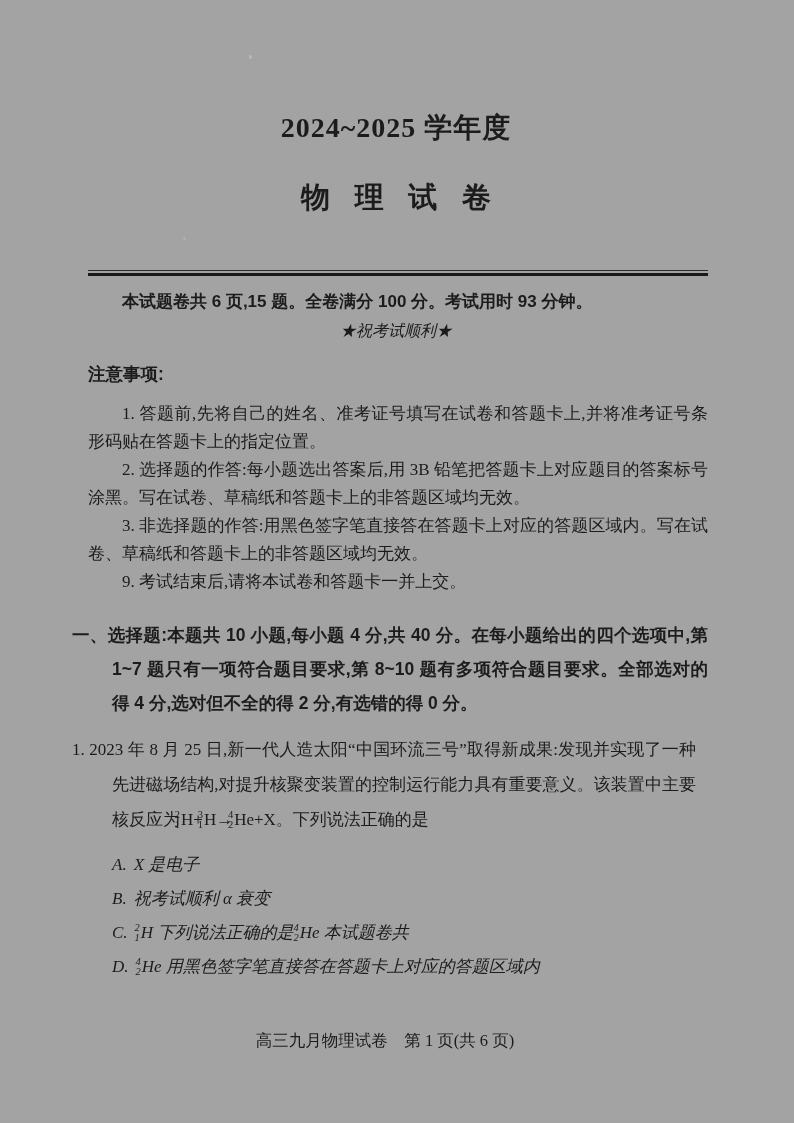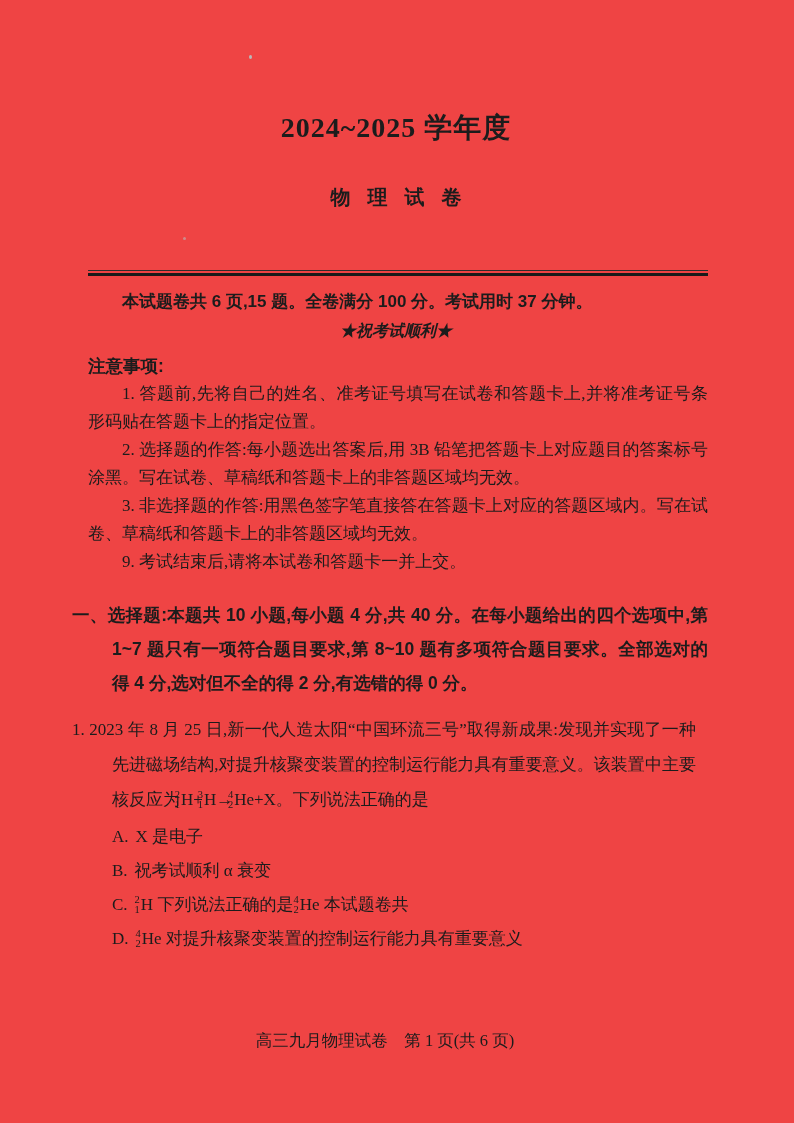--- a/index.html
+++ b/index.html
@@ -1,19 +1,19 @@
 <!DOCTYPE html>
 <html><head>
 <meta charset="utf-8">
 <style>
   html,body{margin:0;padding:0;background:#ffffff;}
   .page{
     position:relative;
     width:794px;height:1123px;
-    background:#ef4444;
+    background:#a3a3a3;
     color:#1c1c1c;
     box-sizing:border-box;
     padding:0 74px 0 72px;
     overflow:hidden;
     font-family:"Liberation Serif","DejaVu Serif",serif;
     font-size:17px;
   }
   .speck{position:absolute;background:#b9b9b9;border-radius:50%;}
   .speck.s1{left:249px;top:55px;width:3px;height:4px;}
   .speck.s2{left:183px;top:237px;width:3px;height:3px;opacity:.6;}
@@ -23,42 +23,42 @@
     margin:0;font-family:"Liberation Serif","DejaVu Serif",serif;
     font-size:28px;line-height:36px;font-weight:bold;letter-spacing:1px;
   }
   .title-main{
     margin:14px 0 0;font-family:"Liberation Serif","DejaVu Serif",serif;
     font-size:33px;line-height:44px;font-weight:bold;letter-spacing:1px;
   }
   .title-subject{
     margin:32px -0.85em 0 0;
     font-family:"Liberation Sans","DejaVu Sans",sans-serif;
-    font-size:20px;line-height:38px;font-weight:bold;
+    font-size:29px;line-height:38px;font-weight:bold;
     letter-spacing:0.85em;
   }
   .rule{
     margin:54px 12px 0 16px;
     height:2px;
     border-top:1.5px solid #2e2e2e;
     border-bottom:3px solid #1a1a1a;
   }
   .exam-info{
     margin:12px 12px 0 16px;
     font-family:"Liberation Sans","DejaVu Sans",sans-serif;
     font-weight:bold;font-size:17px;line-height:28px;
     text-indent:2em;
   }
   .blessing{
-    margin:2px 0 8px;text-align:center;
-    font-weight:bold;font-style:italic;
+    margin:2px 0 16px;text-align:center;
+    font-weight:normal;font-style:italic;
     font-size:16px;line-height:26px;
   }
   .notices-heading{
-    margin:6px 0 0 16px;
+    margin:6px 0 12px 16px;
     font-family:"Liberation Sans","DejaVu Sans",sans-serif;
     font-weight:bold;font-size:17.5px;line-height:28px;
   }
   .notice{
     margin:0 12px 0 16px;
     font-size:17px;line-height:28px;
     text-indent:2em;text-align:justify;
   }
   .section-heading{
     margin:22px 12px 12px 0;
@@ -66,21 +66,21 @@
     font-weight:bold;font-size:17.5px;line-height:34px;
     padding-left:40px;text-indent:-40px;
     text-align:justify;
   }
   .stem{
     margin:0 24px 0 0;
     font-size:17px;line-height:35px;
     padding-left:40px;text-indent:-40px;
     text-align:justify;
   }
-  .options{margin:3px 0 0 40px;}
+  .options{margin:11px 0 0 40px;font-style:italic;}
   .option{margin:0;font-size:17px;line-height:34px;}
   .opt-label{margin-right:7px;}
   .nuclide{white-space:nowrap;}
   .prescripts{
     display:inline-block;vertical-align:-0.28em;
     text-align:right;font-size:10.5px;line-height:1;
     margin-right:1px;letter-spacing:0;
   }
   .psup,.psub{display:block;height:10px;}
   .footer{
@@ -96,36 +96,36 @@
   <div class="speck s1"></div>
   <div class="speck s2"></div>
 
   <div class="titles">
     <h1 class="title-year">2024~2025 学年度</h1>
     <h3 class="title-subject">物理试卷</h3>
   </div>
 
   <div class="rule"></div>
 
-  <p class="exam-info">本试题卷共 6 页,15 题。全卷满分 100 分。考试用时 37 分钟。</p>
+  <p class="exam-info">本试题卷共 6 页,15 题。全卷满分 100 分。考试用时 93 分钟。</p>
   <p class="blessing">★祝考试顺利★</p>
 
   <p class="notices-heading">注意事项:</p>
   <p class="notice">1. 答题前,先将自己的姓名、准考证号填写在试卷和答题卡上,并将准考证号条形码贴在答题卡上的指定位置。</p>
   <p class="notice">2. 选择题的作答:每小题选出答案后,用 3B 铅笔把答题卡上对应题目的答案标号涂黑。写在试卷、草稿纸和答题卡上的非答题区域均无效。</p>
   <p class="notice">3. 非选择题的作答:用黑色签字笔直接答在答题卡上对应的答题区域内。写在试卷、草稿纸和答题卡上的非答题区域均无效。</p>
   <p class="notice">9. 考试结束后,请将本试卷和答题卡一并上交。</p>
 
   <p class="section-heading">一、选择题:本题共 10 小题,每小题 4 分,共 40 分。在每小题给出的四个选项中,第 1~7 题只有一项符合题目要求,第 8~10 题有多项符合题目要求。全部选对的得 4 分,选对但不全的得 2 分,有选错的得 0 分。</p>
 
   <div>
     <p class="stem"><span>1. 2023 年 8 月 25 日,新一代人造太阳“中国环流三号”取得新成果:发现并实现了一种先进磁场结构,对提升核聚变装置的控制运行能力具有重要意义。该装置中主要核反应为</span><span class="nuclide"><span class="prescripts"><span class="psup">2</span><span class="psub">1</span></span><span>H</span></span><span>+</span><span class="nuclide"><span class="prescripts"><span class="psup">3</span><span class="psub">1</span></span><span>H</span></span><span>→</span><span class="nuclide"><span class="prescripts"><span class="psup">4</span><span class="psub">2</span></span><span>He</span></span><span>+</span><span>X</span><span>。下列说法正确的是</span></p>
 
     <div class="options">
       <p class="option"><span class="opt-label">A.</span><span>X 是电子</span></p>
       <p class="option"><span class="opt-label">B.</span><span>祝考试顺利 α 衰变</span></p>
       <p class="option"><span class="opt-label">C.</span><span class="nuclide"><span class="prescripts"><span class="psup">2</span><span class="psub">1</span></span><span>H</span></span><span> 下列说法正确的是</span><span class="nuclide"><span class="prescripts"><span class="psup">4</span><span class="psub">2</span></span><span>He</span></span><span> 本试题卷共</span></p>
-      <p class="option"><span class="opt-label">D.</span><span class="nuclide"><span class="prescripts"><span class="psup">4</span><span class="psub">2</span></span><span>He</span></span><span> 对提升核聚变装置的控制运行能力具有重要意义</span></p>
+      <p class="option"><span class="opt-label">D.</span><span class="nuclide"><span class="prescripts"><span class="psup">4</span><span class="psub">2</span></span><span>He</span></span><span> 用黑色签字笔直接答在答题卡上对应的答题区域内</span></p>
     </div>
   </div>
 
   <p class="footer">高三九月物理试卷　第 1 页(共 6 页)</p>
 </div>
 
 </body></html>

